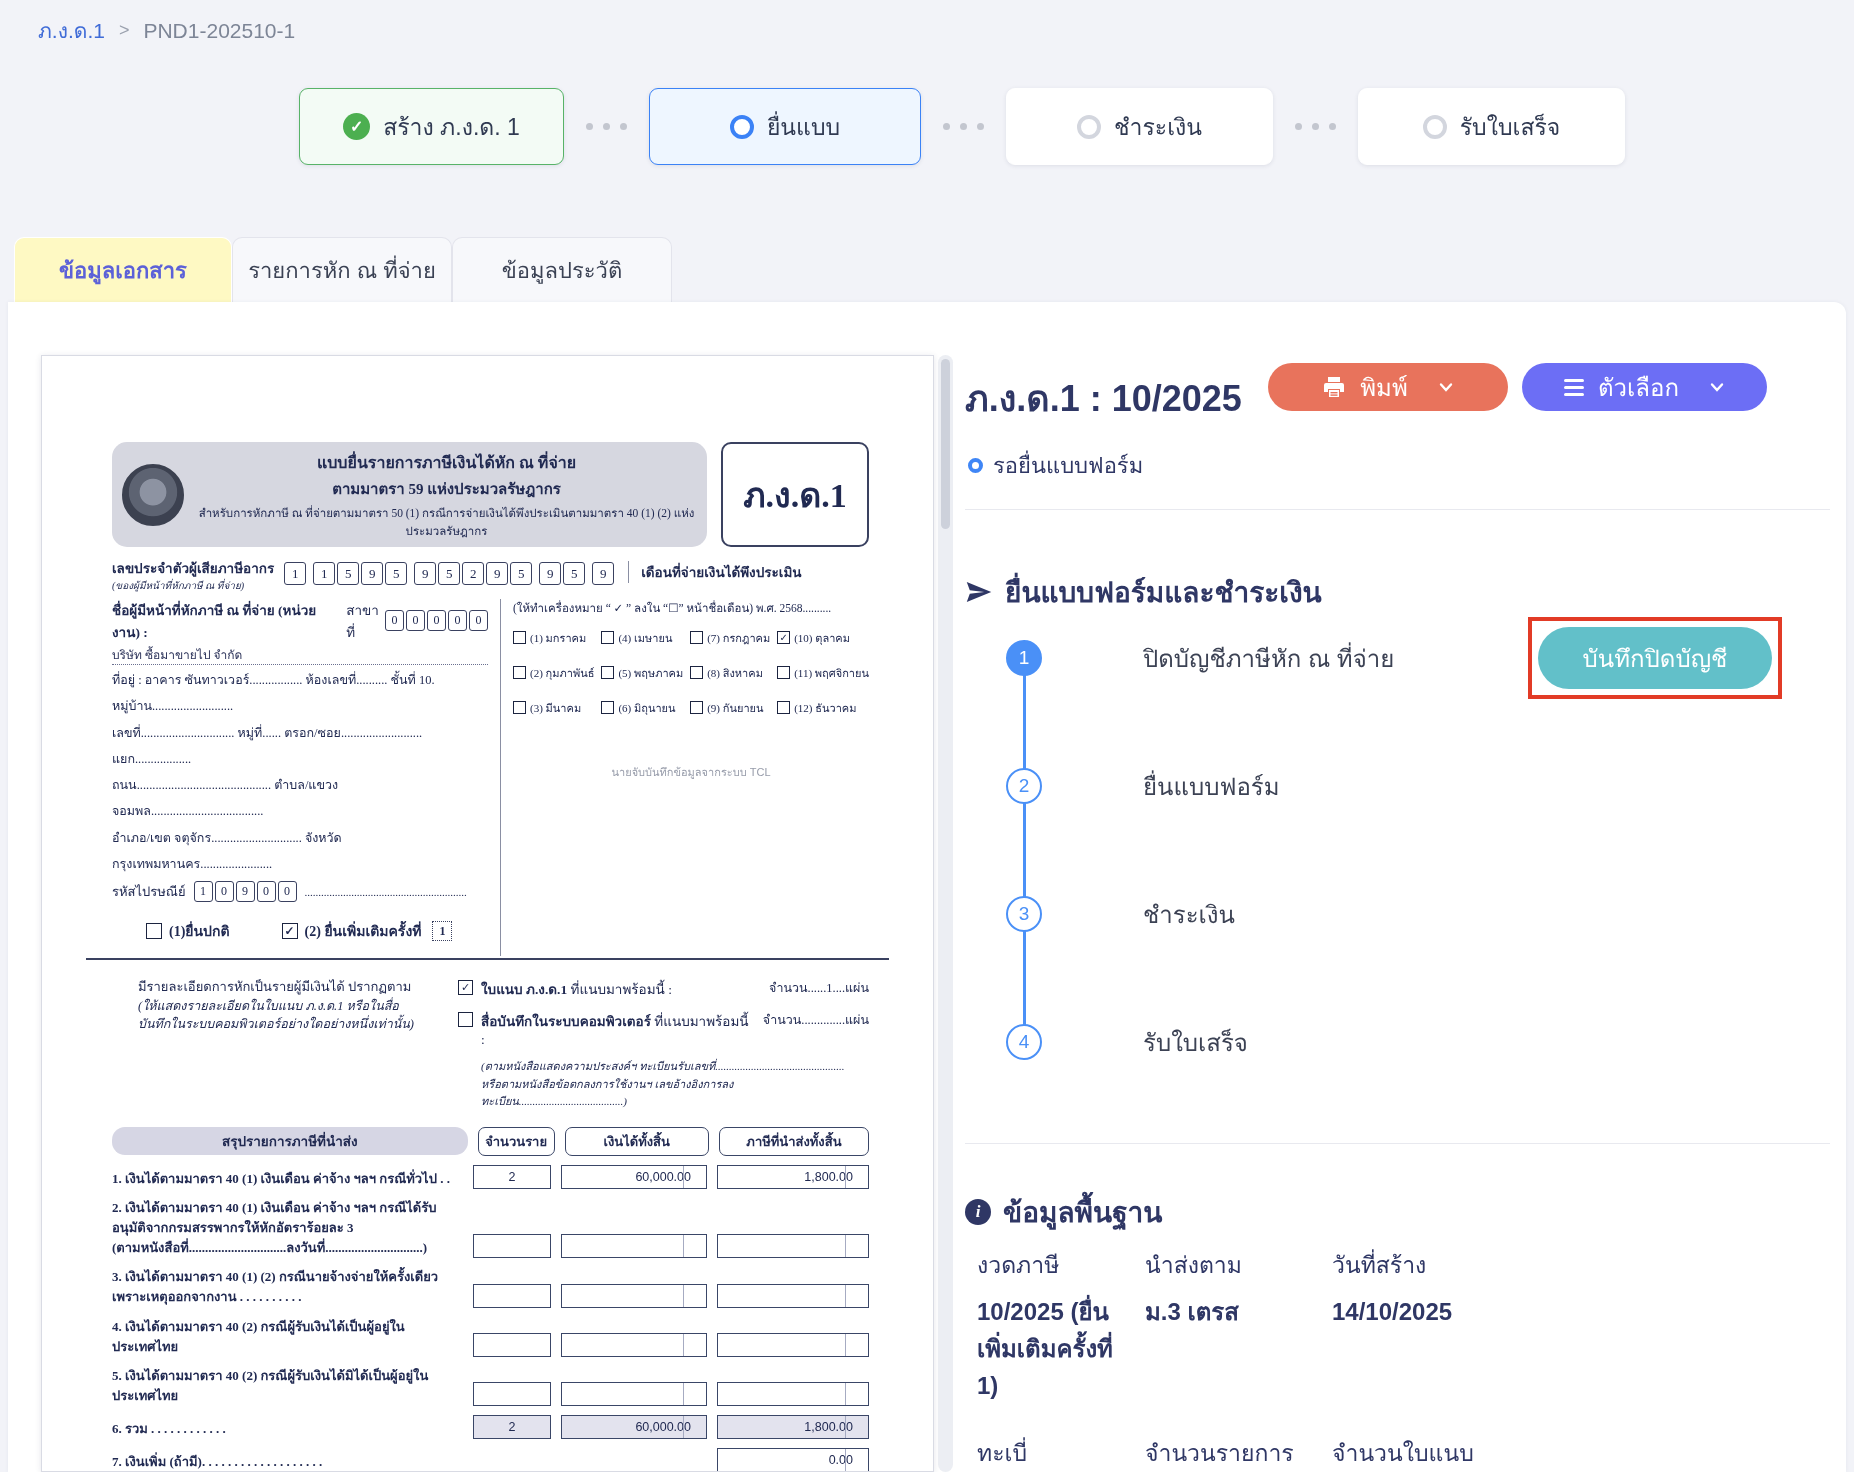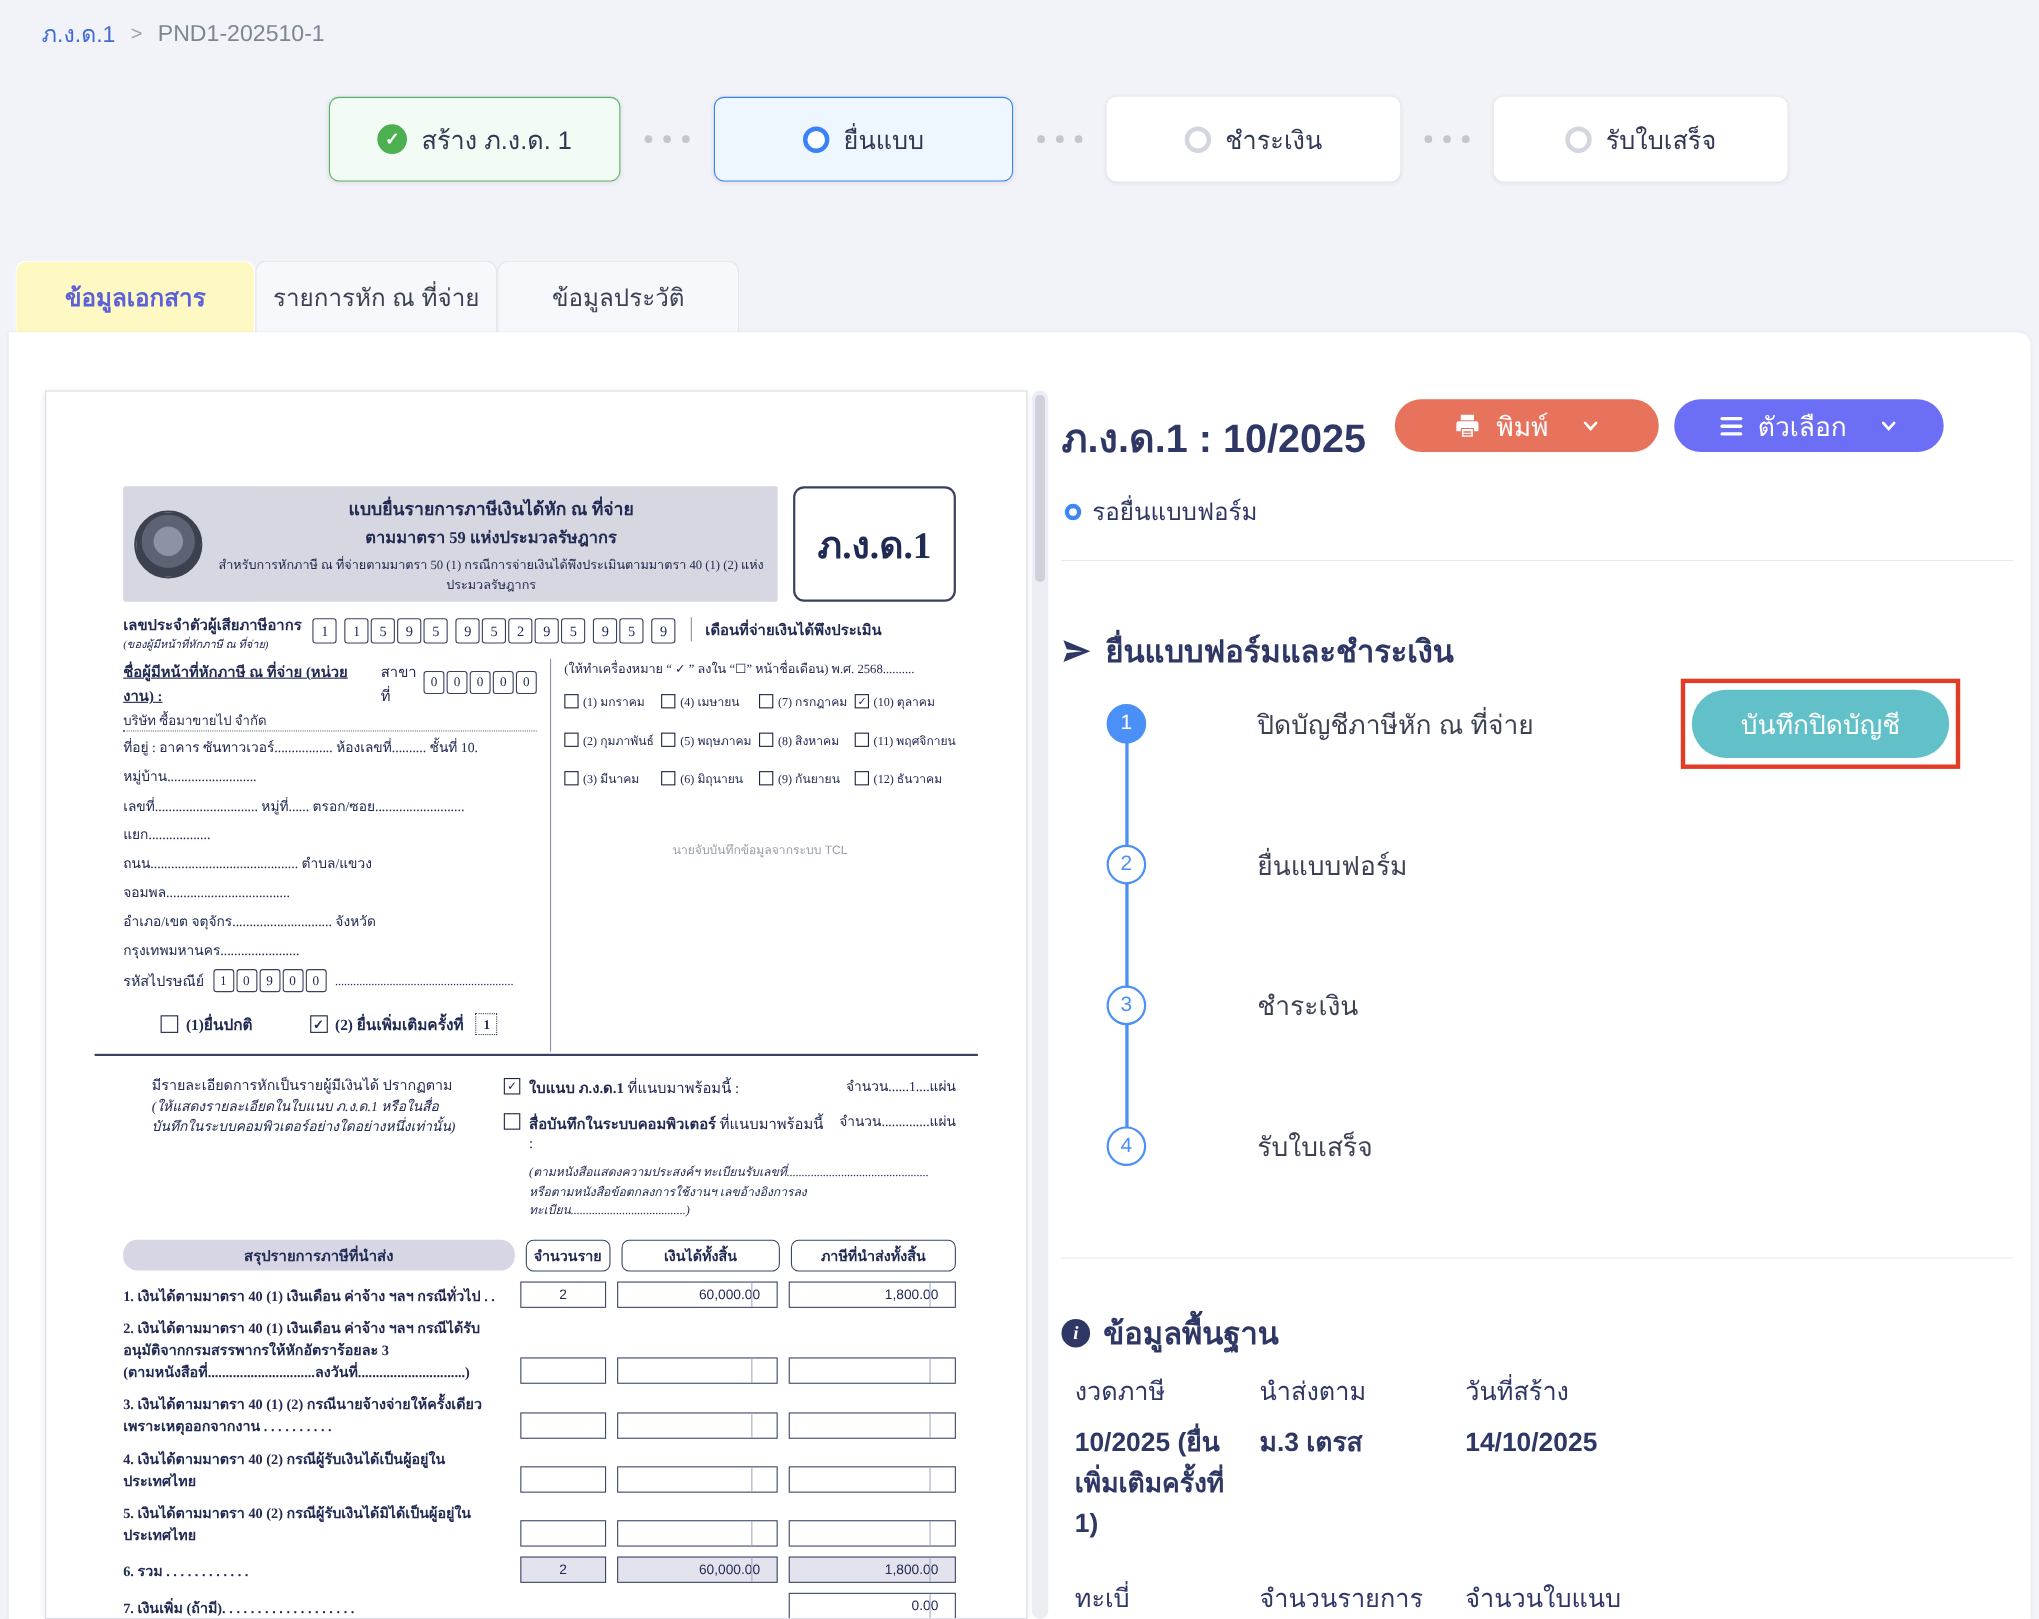--- a/index.html
+++ b/index.html
@@ -38,21 +38,21 @@
   
   .card { position:absolute; top:302px; left:8px; right:8px; bottom:0; background:#fff;
           border-radius:0 12px 0 0; box-shadow:0 0 4px rgba(40,50,80,.06); }
 
   
   .doc { position:absolute; top:355px; left:41px; width:893px; height:1117px; background:#fff;
          border:1px solid #d9dbe4; box-shadow:0 1px 6px rgba(40,50,80,.12); overflow:hidden;
          color:#212a52; font-family:"Liberation Serif", serif; }
   .doc-inner { padding:86px 64px 0 70px; }
   .doc-head { display:flex; gap:14px; align-items:stretch; }
-  .doc-head-box { flex:1; background:#d6d7e0; border-radius:2px; padding:8px 10px 7px; display:flex; gap:12px; align-items:center; }
+  .doc-head-box { flex:1; background:#d6d7e0; border-radius:15px; padding:8px 10px 7px; display:flex; gap:12px; align-items:center; }
   .seal { width:62px; height:62px; border-radius:50%; flex:none;
           background:radial-gradient(circle at 50% 45%, #8d93a2 0 30%, #5d6372 32% 55%, #3c4150 57% 100%);
           border:2px solid #3c4150; }
   .doc-titles { flex:1; text-align:center; }
   .doc-title1 { font-size:16px; font-weight:bold; }
   .doc-title2 { font-size:15px; font-weight:bold; margin-top:2px; }
   .doc-title3 { font-size:11.5px; margin-top:3px; }
   .doc-code { width:148px; flex:none; border:2.5px solid #3a4160; border-radius:10px; background:#fff;
               display:flex; align-items:center; justify-content:center; font-size:34px; font-weight:bold; }
 
@@ -63,21 +63,21 @@
   .dgroup { display:flex; gap:2px; }
   .dbox { width:22px; height:23px; border:1px solid #3a4160; border-radius:3px; background:#fff;
           font-size:13px; display:flex; align-items:center; justify-content:center; }
   .rowA-month { margin-left:14px; padding-left:12px; border-left:1.5px solid #8a8fa3; font-size:13.5px; font-weight:bold; }
 
   .cols { display:flex; margin-top:6px; }
   .col-l { width:438px; padding-right:12px; }
   .col-r { flex:1; border-left:1.5px solid #8a8fa3; padding-left:12px; }
 
   .name-row { display:flex; align-items:center; gap:8px; font-size:13.5px; }
-  .name-row b { font-weight:bold;text-decoration:underline; }
+  .name-row b { font-weight:bold; }
   .branch { margin-left:auto; display:flex; align-items:center; gap:6px; }
   .sdig { display:flex; gap:2px; }
   .sdig .dbox { width:19px; height:21px; font-size:12px; }
   .dotline { font-size:12px; color:#2a3158; border-bottom:1px dotted #6a7090; padding:4px 0 1px; line-height:1.35;}
   .addr { font-size:12.5px; line-height:2.1; margin-top:2px; }
   .postal-row { display:flex; align-items:center; gap:8px; font-size:13px; margin-top:4px; }
 
   .month-note { font-size:11.5px; margin-bottom:12px; }
   .months { display:grid; grid-template-columns:auto auto auto auto; column-gap:7px; row-gap:17px;
             font-size:11px; margin-top:4px; }

